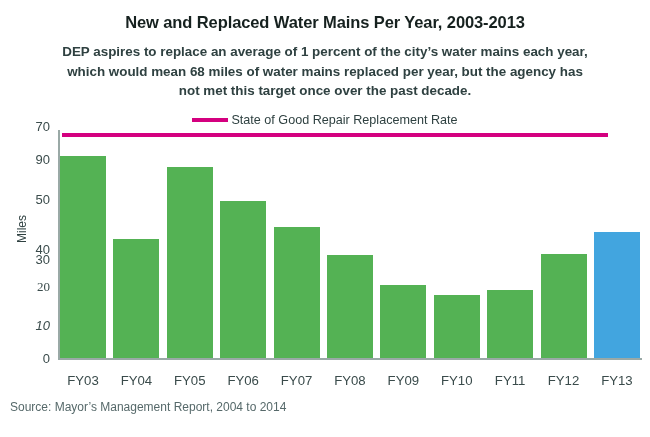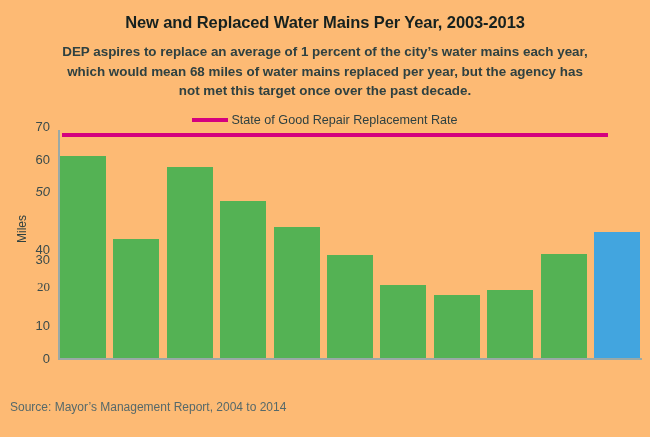--- a/index.html
+++ b/index.html
@@ -14,21 +14,21 @@
     color: #2b3a3a;
     overflow: hidden;
     position: relative;
   }
 
   #chart-card {
     width: 650px;
     height: 437px;
     box-sizing: border-box;
     position: relative;
-    background: #fdba74;
+    background: #ffffff;
   }
 
   
   #chart-title {
     position: absolute;
     top: 13px;
     left: 0;
     width: 650px;
     text-align: center;
     font-size: 16.5px;
@@ -203,26 +203,26 @@
       <span class="legend-label">State of Good Repair Replacement Rate</span>
     </div>
   </div>
 
   <div id="plot-wrap">
 
     <div id="y-axis-title">Miles</div>
 
     <div id="y-ticks">
         <div class="y-tick" style="top: 232px;">0</div>
-        <div class="y-tick" style="top: 198.857px;">10</div>
+        <div class="y-tick" style="top: 198.857px; font-style: italic;">10</div>
         <div class="y-tick" style="top: 161px; font-family: Liberation Serif, serif;">20</div>
         <div class="y-tick" style="top: 132.571px;">30</div>
         <div class="y-tick" style="top: 107px; margin-top: 16px;">40</div>
-        <div class="y-tick" style="top: 65px; font-style: italic;">50</div>
-        <div class="y-tick" style="top: 33.1429px;">60</div>
+        <div class="y-tick" style="top: 73px;">50</div>
+        <div class="y-tick" style="top: 33.1429px;">90</div>
         <div class="y-tick" style="top: -2.84217e-14px;">70</div>
       </div>
 
     <div id="axis-line-y"></div>
     <div id="axis-line-x"></div>
 
     <div id="bars">
         <div class="bar-slot">
           <div class="bar" title="FY03: 61 miles" style="height: 202.171px; background: rgb(84, 178, 84);"></div>
         </div>
@@ -255,16 +255,29 @@
         </div>
         <div class="bar-slot">
           <div class="bar highlight" title="FY13: 38 miles" style="height: 125.943px; background: rgb(66, 165, 223);"></div>
         </div>
       </div>
 
     <div id="target-line" style="top: 6.62857px; background: rgb(212, 0, 127); width: 546px;"></div>
 
   </div>
 
+  <div id="x-labels">
+      <div class="x-label">FY03</div>
+      <div class="x-label">FY04</div>
+      <div class="x-label">FY05</div>
+      <div class="x-label">FY06</div>
+      <div class="x-label">FY07</div>
+      <div class="x-label">FY08</div>
+      <div class="x-label">FY09</div>
+      <div class="x-label">FY10</div>
+      <div class="x-label">FY11</div>
+      <div class="x-label">FY12</div>
+      <div class="x-label">FY13</div>
+    </div>
 
   <div id="source-note">Source: Mayor’s Management Report, 2004 to 2014</div>
 
 </div>
 
 </body></html>

